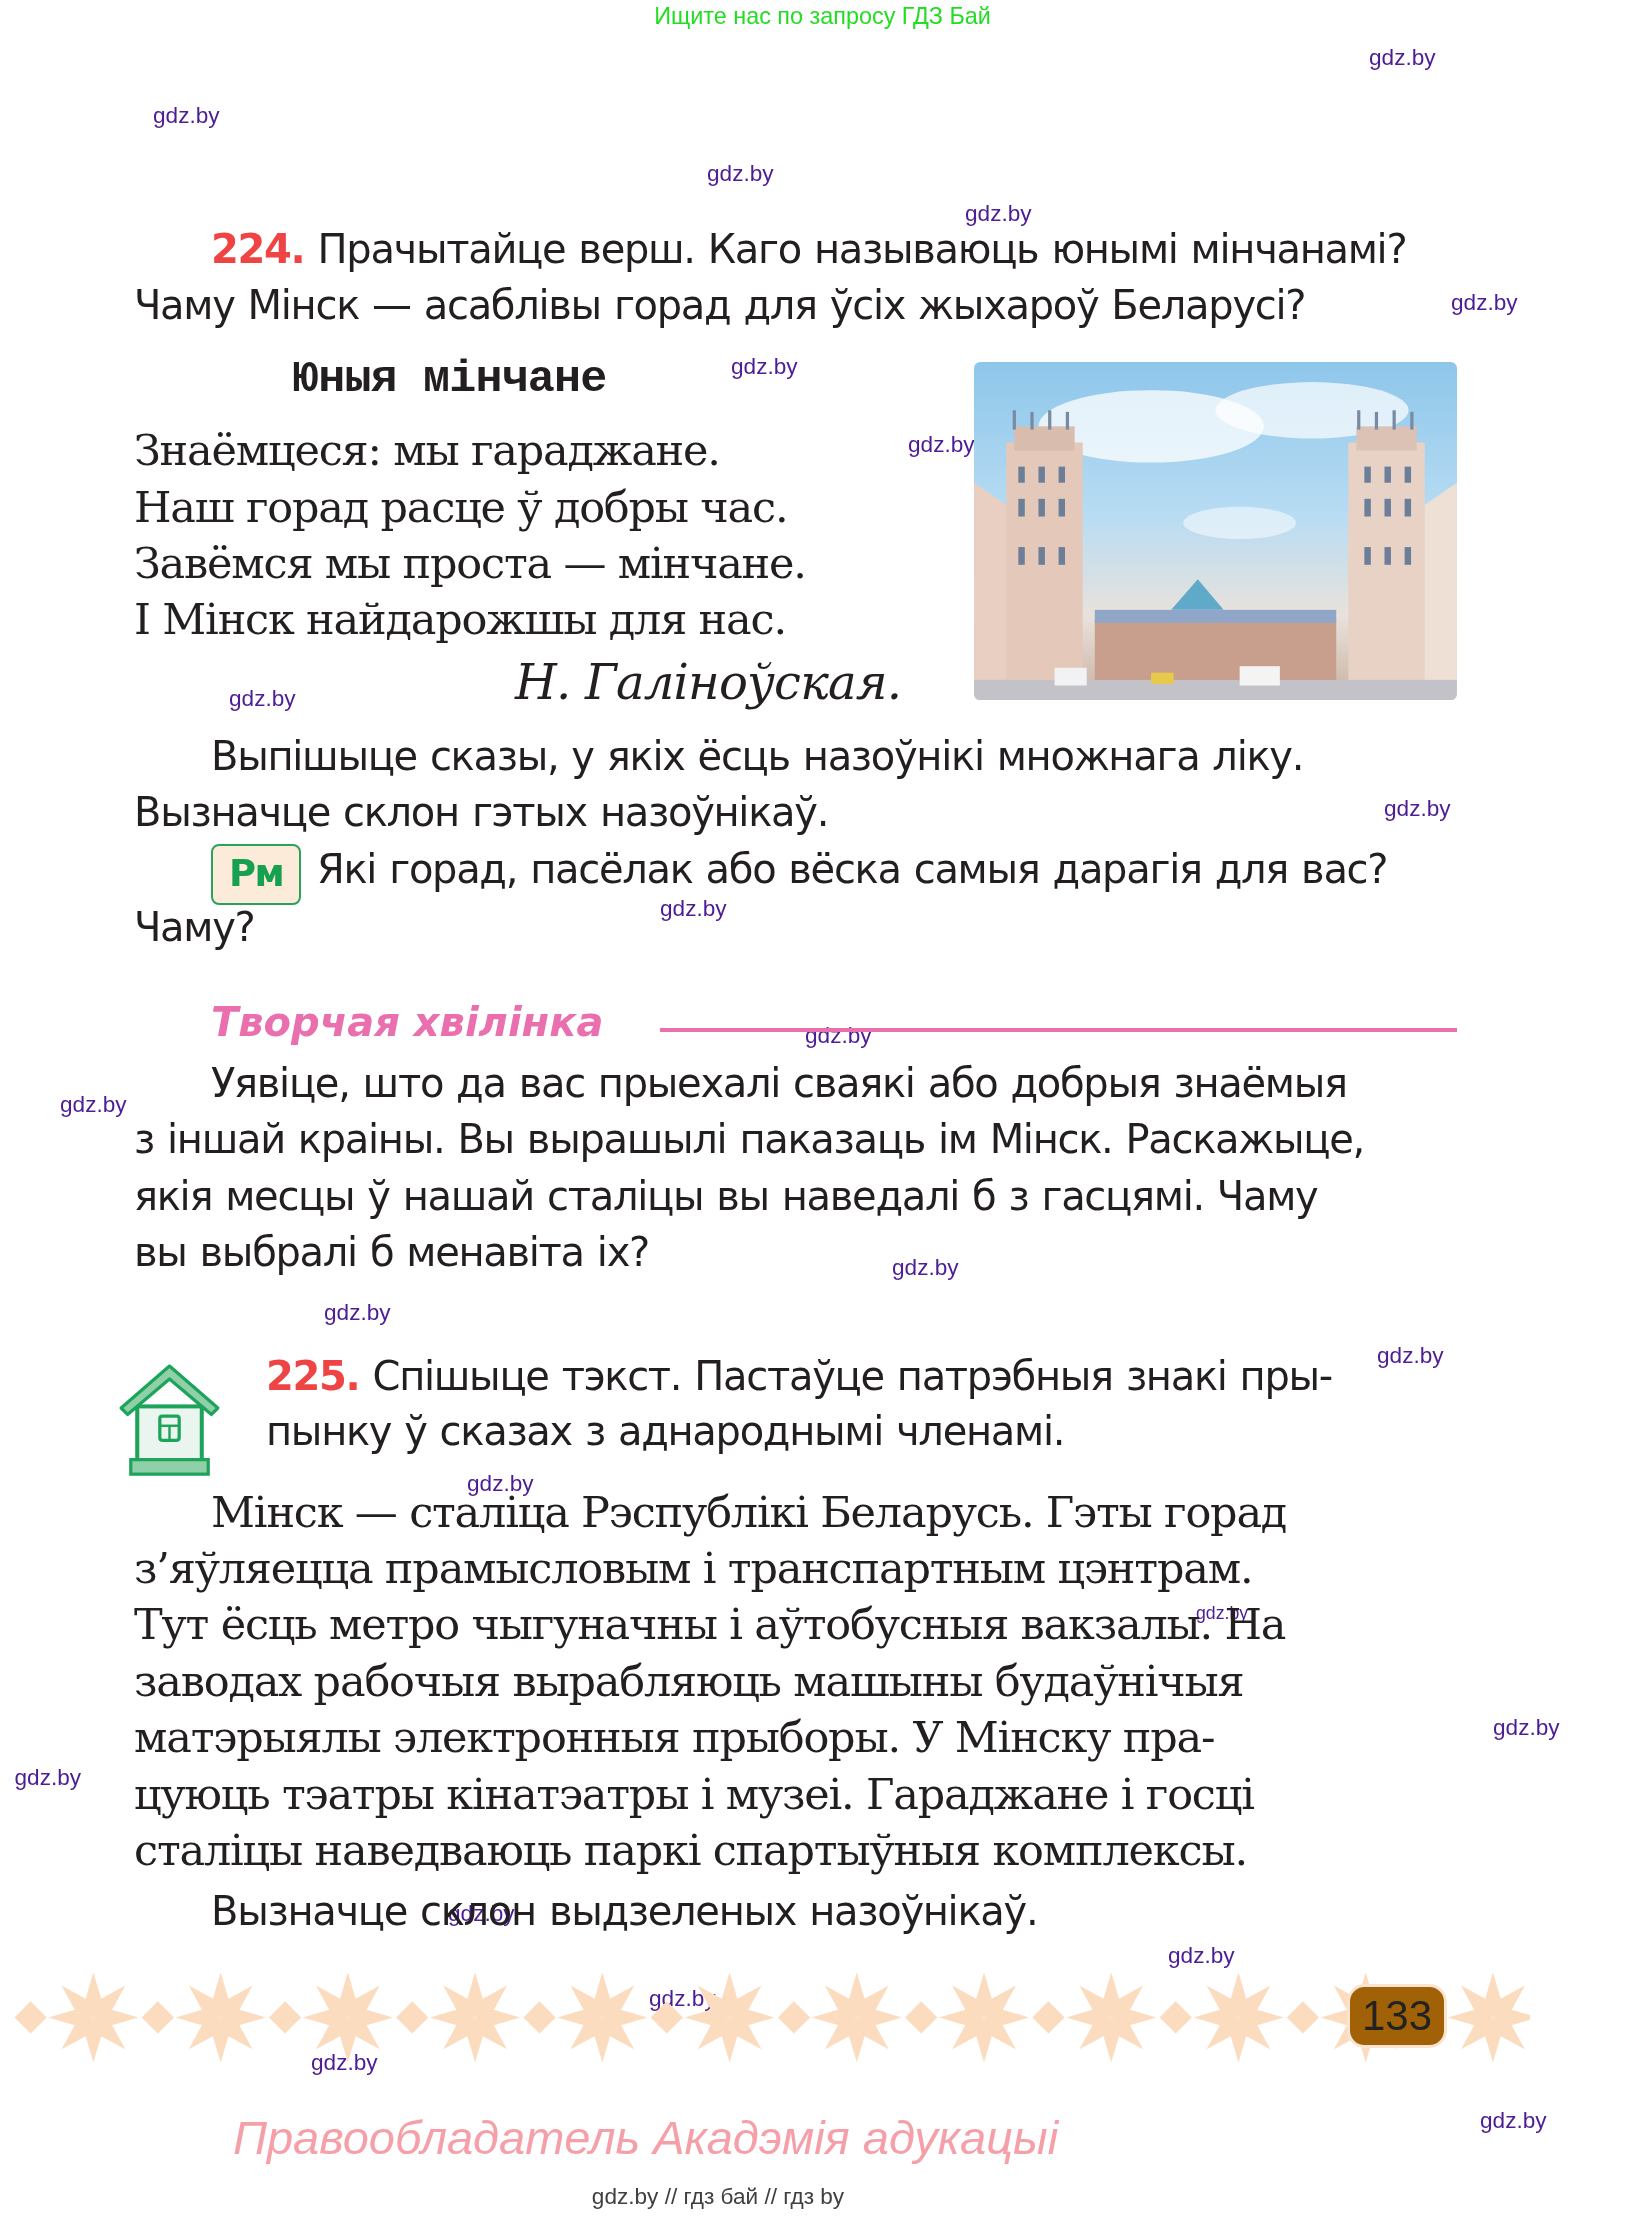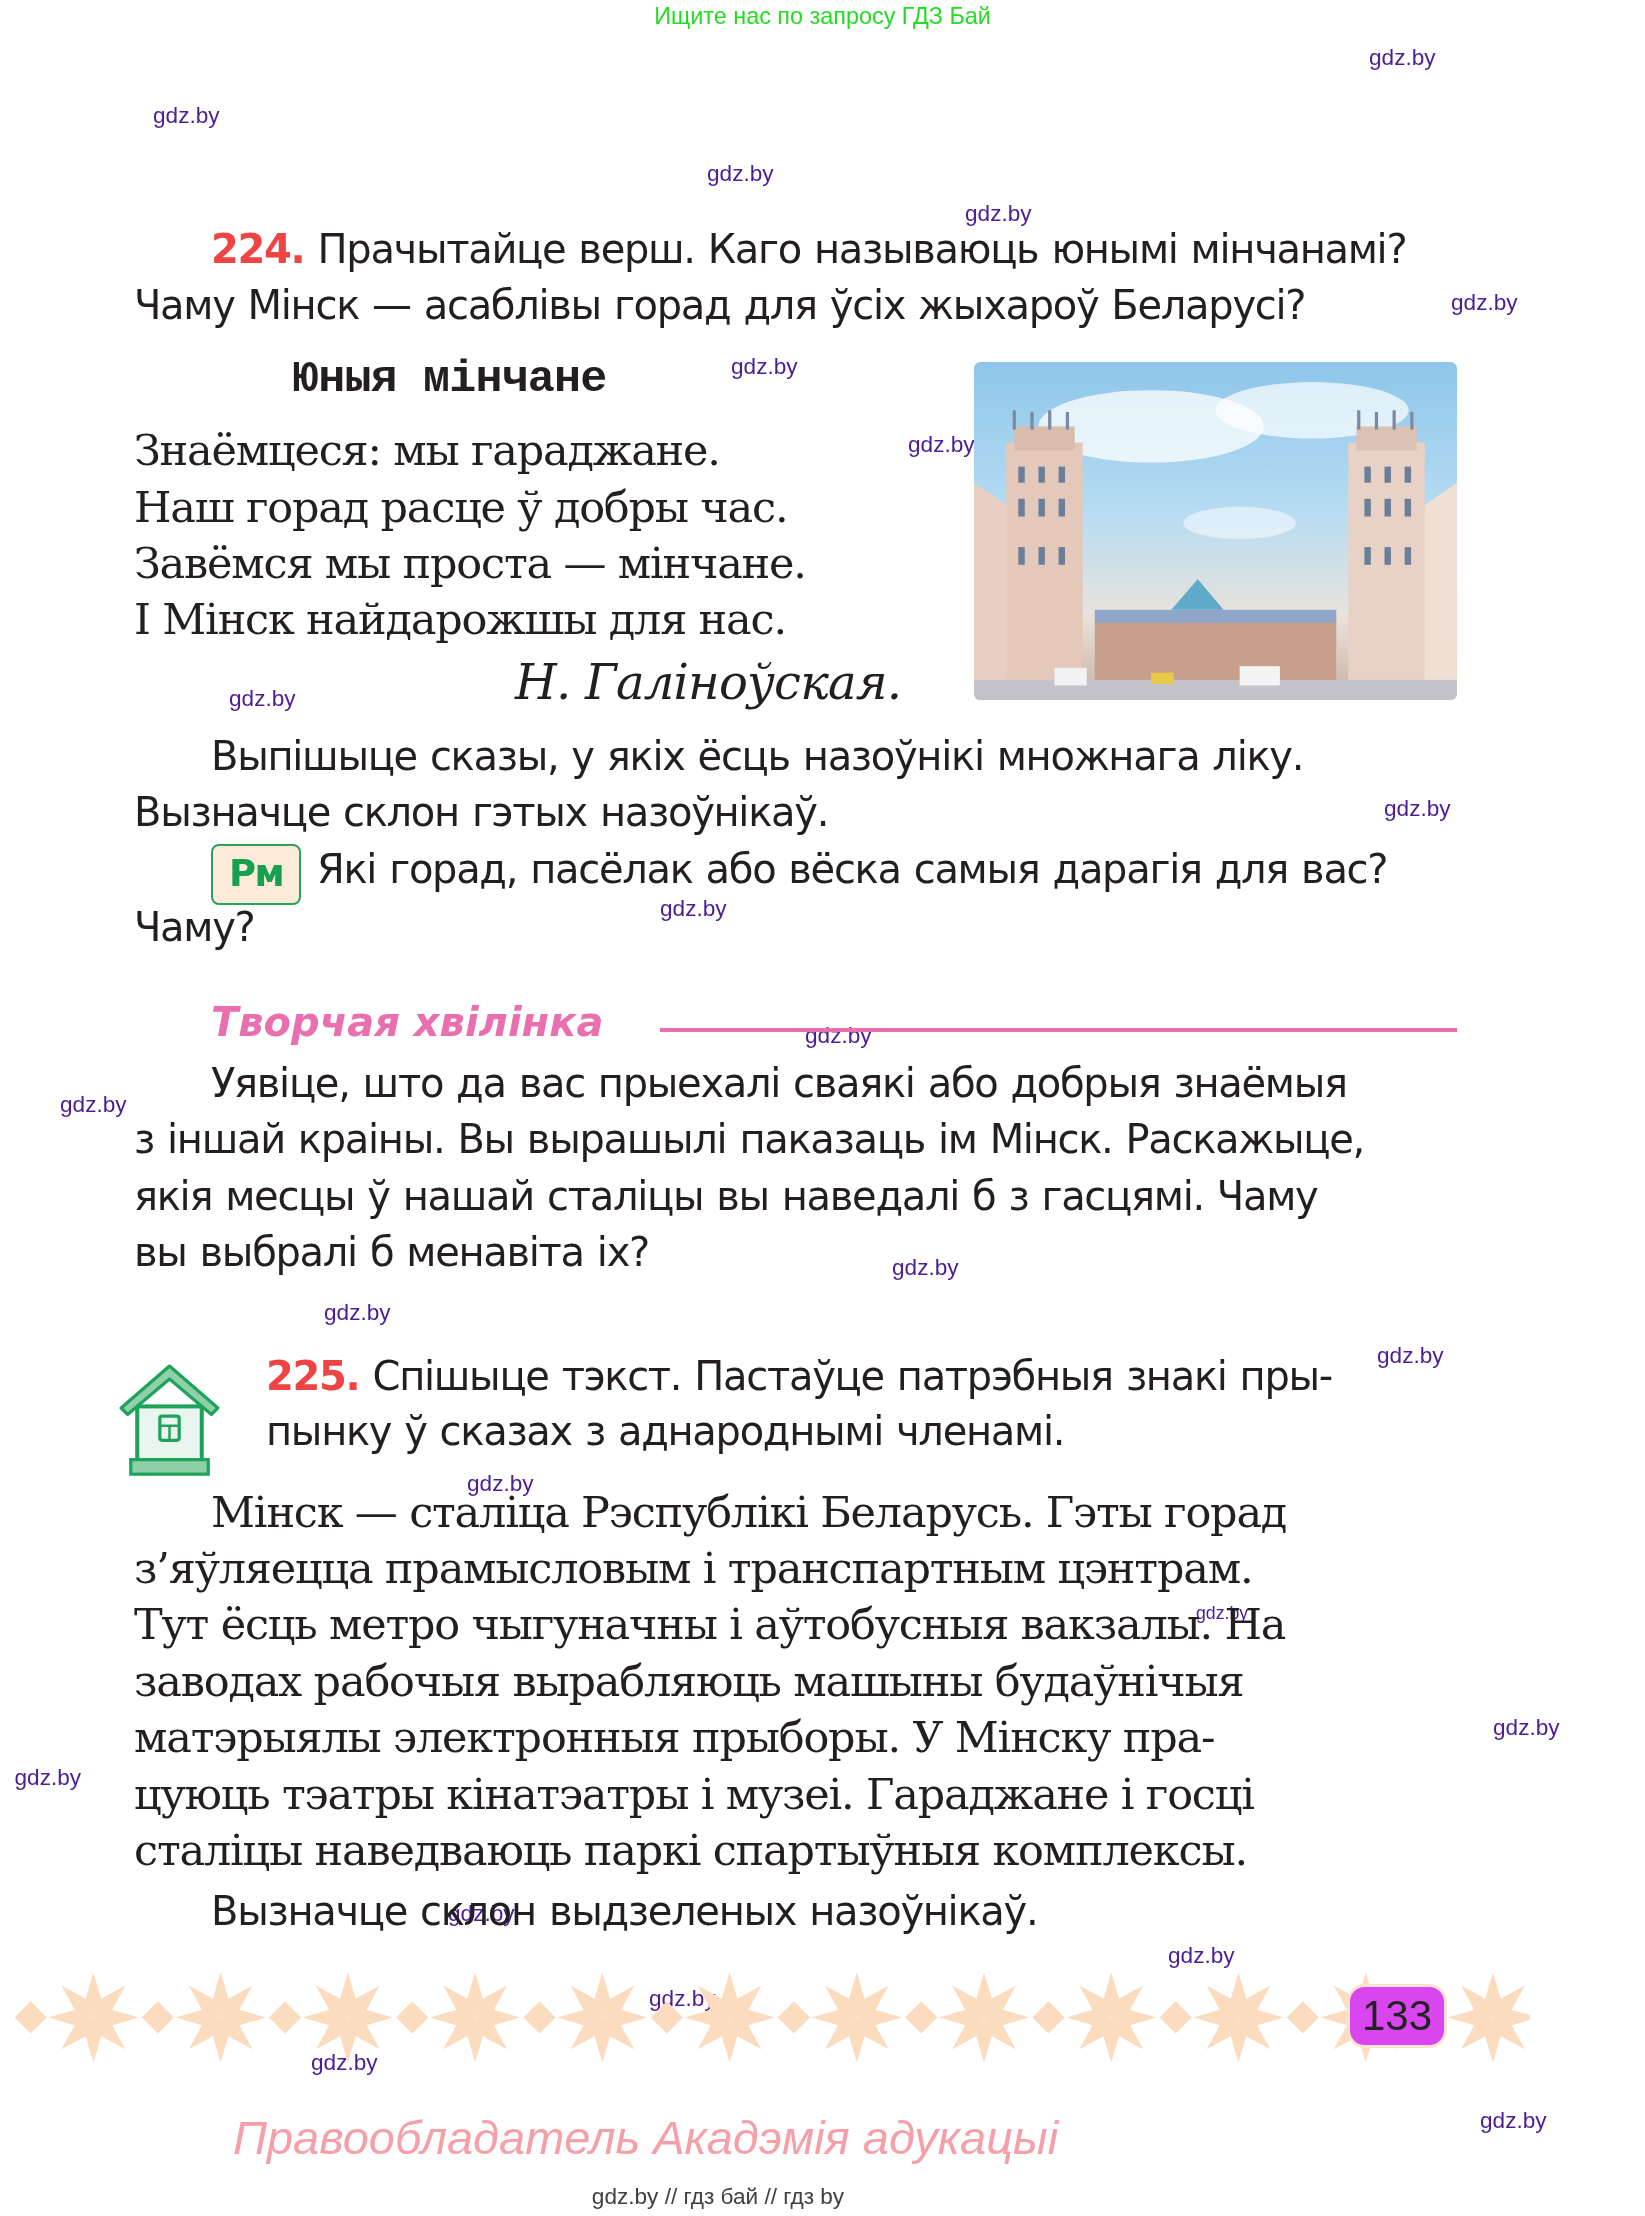--- a/index.html
+++ b/index.html
@@ -16,21 +16,21 @@
   .photo { position: absolute; left: 974px; top: 362px; width: 483px; height: 338px; border-radius: 6.4px; overflow: hidden;
            background: linear-gradient(180deg, #8ec6ea 0%, #b7dcf3 45%, #e9e2dc 75%, #c9b1a0 100%); }
   .rm { position: absolute; left: 211px; top: 844px; width: 90px; height: 61px; background: #fcebd9; border: 2.4px solid #2aa35a;
         border-radius: 8px; box-sizing: border-box; color: #17a050; font-family: "DejaVu Sans", sans-serif; font-weight: bold;
         font-size: 37px; text-align: center; line-height: 56px; letter-spacing: -1.6px; }
   .section-head { position: absolute; left: 211px; top: 999px; font-family: "DejaVu Sans", sans-serif; font-style: italic; font-weight: bold;
         font-size: 40px; color: #ea6fae; letter-spacing: 0px; white-space: nowrap; }
   .section-rule { position: absolute; left: 660px; top: 1028px; width: 797px; height: 4px; background: #ea6fae; }
   b { font-weight: normal; }
   .ornament { position: absolute; left: 0; top: 1973px; width: 1530px; height: 97px; }
-  .page-num { position: absolute; left: 1347px; top: 1984px; width: 100px; height: 64px; background: #d946ef; border: 3.2px solid #fbe4cf;
+  .page-num { position: absolute; left: 1347px; top: 1984px; width: 100px; height: 64px; background: #a16207; border: 3.2px solid #fbe4cf;
               border-radius: 17.7px; box-sizing: border-box; text-align: center; line-height: 58px; font-family: "Liberation Sans", sans-serif;
               font-size: 42px; color: #222; }
   .copyright { position: absolute; left: 0; width: 1645px; top: 2110px; text-align: center; font-family: "Liberation Sans", sans-serif;
                font-style: italic; font-size: 47px; color: #f5a0a8; padding-right: 354px; box-sizing: border-box; }
   .footer-links { position: absolute; left: 0; width: 1645px; top: 2200px; text-align: center; font-family: "Liberation Sans", sans-serif;
                   font-size: 22.6px; color: #404040; transform: translateY(-16px); padding-right: 209px; box-sizing: border-box; }
 </style>
 </head>
 <body>
 

